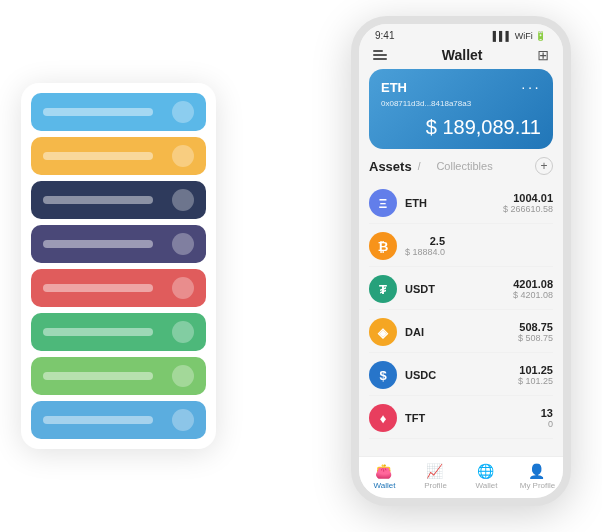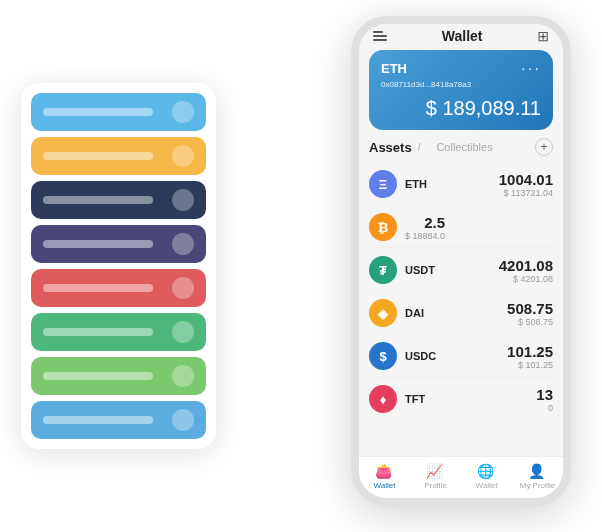--- a/index.html
+++ b/index.html
@@ -244,21 +244,21 @@
       font-weight: 600;
       color: #222;
       flex: 1;
     }
 
     .asset-values {
       text-align: right;
     }
 
     .asset-amount {
-      font-size: 15px;
+      font-size: 11px;
       font-weight: 600;
       color: #222;
     }
 
     .asset-usd {
       font-size: 9px;
       color: #999;
     }
 
     
@@ -347,20 +347,28 @@
       <div class="card-item-icon"></div>
     </div>
       <div class="card-item" style="background: rgb(91, 173, 223);">
       <div class="card-item-bar"></div>
       <div class="card-item-icon"></div>
     </div>
     </div>
 
   <div class="phone">
 
+    <div class="phone-notch-bar">
+      <span>9:41</span>
+      <div class="status-icons">
+        <span style="font-size:9px;">▌▌▌</span>
+        <span style="font-size:9px;">WiFi</span>
+        <span style="font-size:9px;">🔋</span>
+      </div>
+    </div>
 
     <div class="phone-header">
       <div class="hamburger-lines">
         <div class="hamburger-line"></div>
         <div class="hamburger-line" style="width:14px;"></div>
         <div class="hamburger-line"></div>
       </div>
       <span class="phone-title">Wallet</span>
       <span style="font-size:14px; color:#555;">⊞</span>
     </div>
@@ -386,21 +394,21 @@
       </div>
 
       <div class="asset-list" id="asset-list">
       <div class="asset-row">
       <div class="asset-icon" style="background:#627eea; color:white; font-weight:700;">
         Ξ
       </div>
       <span class="asset-name">ETH</span>
       <div class="asset-values">
         <div class="asset-amount">1004.01</div>
-        <div class="asset-usd">$ 113721.04</div>
+        <div class="asset-usd">$ 266610.58</div>
       </div>
     </div>
           <div class="asset-row">
       <div class="asset-icon" style="background:#f7931a; color:white; font-weight:700;">
         ₿
       </div>
       <div class="asset-values">
         <div class="asset-amount">2.5</div>
         <div class="asset-usd">$ 18884.0</div>
       </div>

